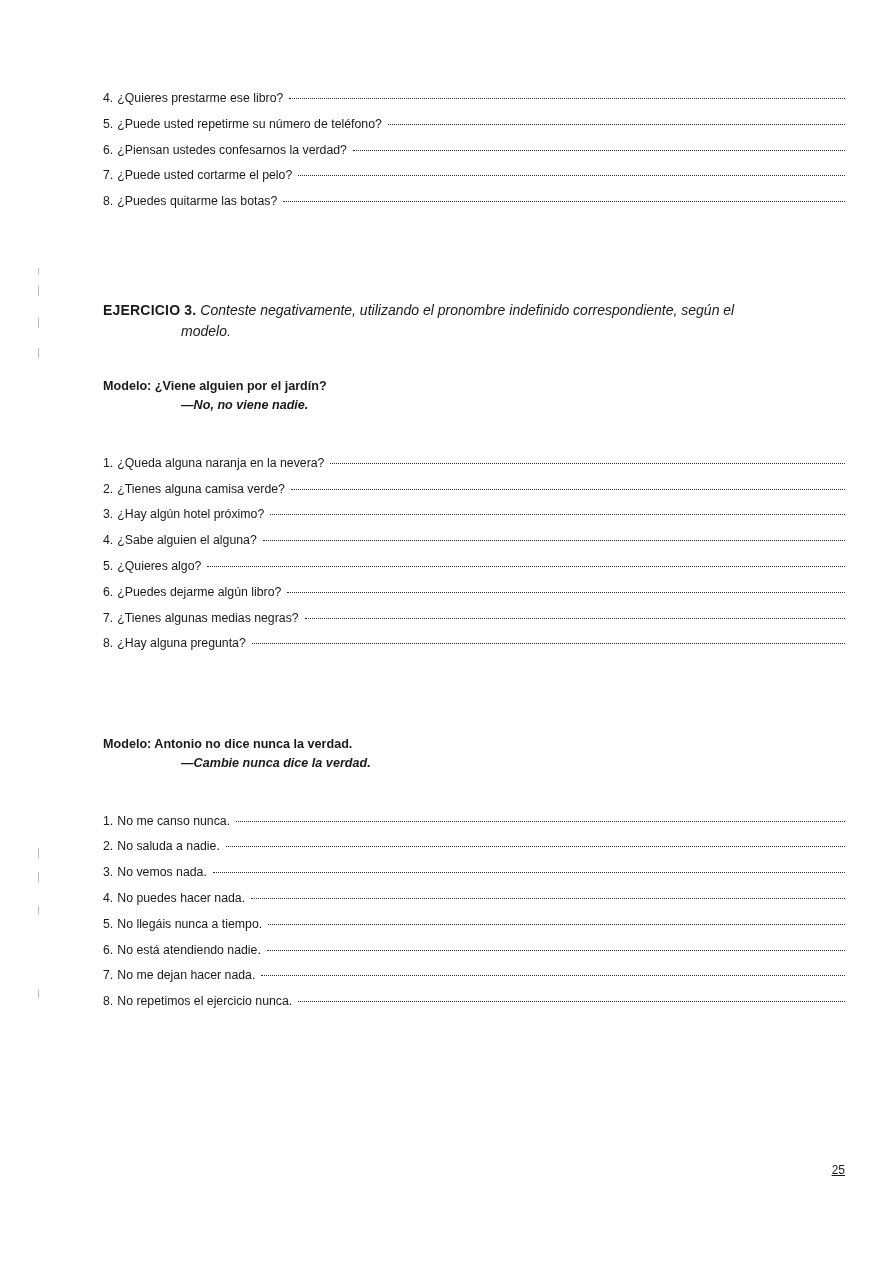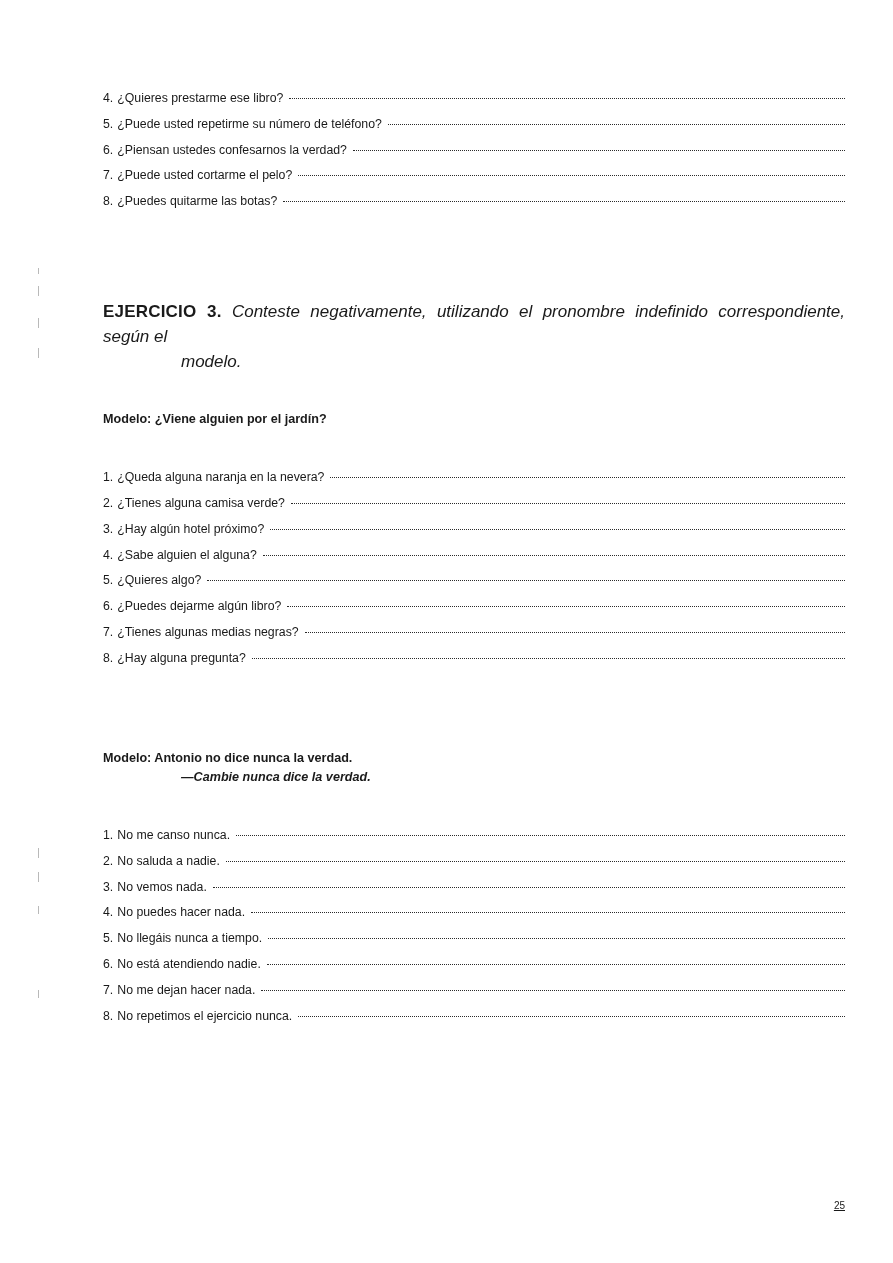--- a/index.html
+++ b/index.html
@@ -56,21 +56,21 @@
     height: 1px;
   }
 
   .block {
     margin: 0;
     padding: 0;
   }
 
   
   .ex-head {
-    font-size: 17px;
+    font-size: 14px;
     line-height: 1.45;
     margin-bottom: 0;
   }
   .ex-head .label {
     font-weight: bold;
     font-style: normal;
     letter-spacing: 0.2px;
   }
   .ex-head .desc {
     font-style: italic;
@@ -94,22 +94,22 @@
   .modelo .answer {
     display: block;
     margin-left: 78px;
     font-style: italic;
     font-weight: bold;
   }
 
   .pagenum {
     position: absolute;
     right: 48px;
-    top: 1200px;
-    font-size: 10px;
+    top: 1163px;
+    font-size: 12px;
     color: #1a1a1a;
     text-decoration: underline;
   }
 
   
   .speck {
     position: absolute;
     background: #b9b9b9;
     width: 1px;
   }
@@ -160,20 +160,21 @@
 
     <div class="block" style="margin-top:93px;">
       <div class="ex-head justified">
         <span class="label">EJERCICIO 3.</span>
         <span class="desc">Conteste negativamente, utilizando el pronombre indefinido correspondiente, según el</span>
         <span class="desc-line2">modelo.</span>
       </div>
 
       <div class="modelo" style="margin-top:36px;">
         <span>Modelo: ¿Viene alguien por el jardín?</span>
+        <span class="answer">—No, no viene nadie.</span>
       </div>
 
       <div class="block" style="margin-top:42px;">
         <div class="item">
           <span class="num">1.</span>
           <span class="txt">¿Queda alguna naranja en la nevera?</span>
           <span class="leader"></span>
         </div>
         <div class="item">
           <span class="num">2.</span>

